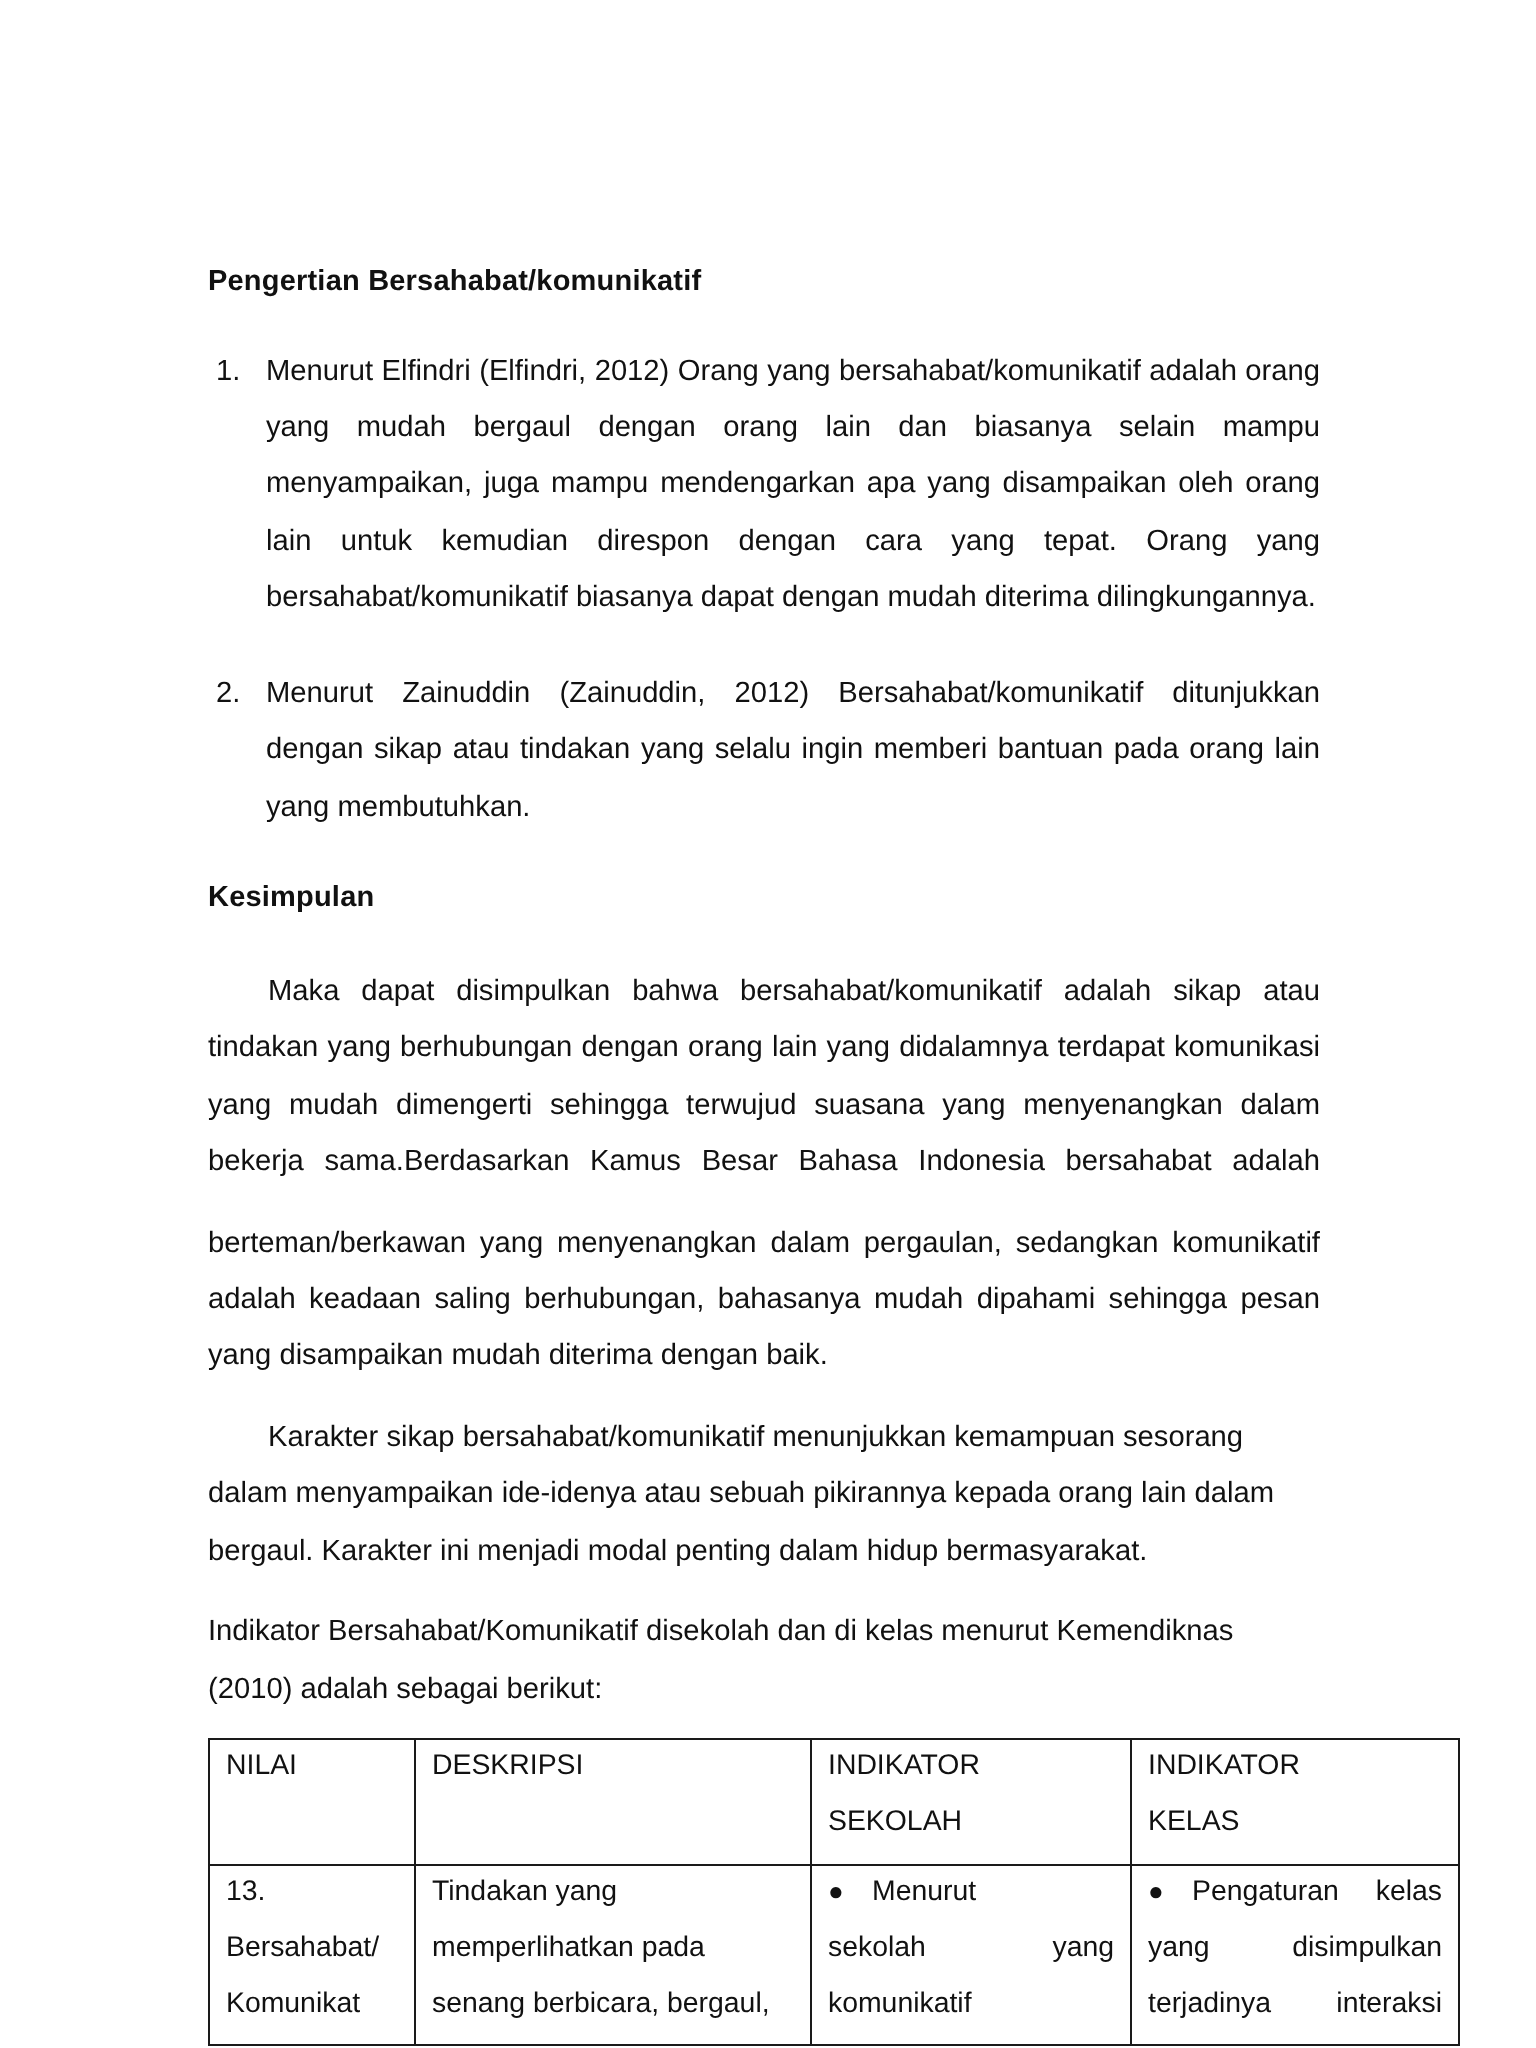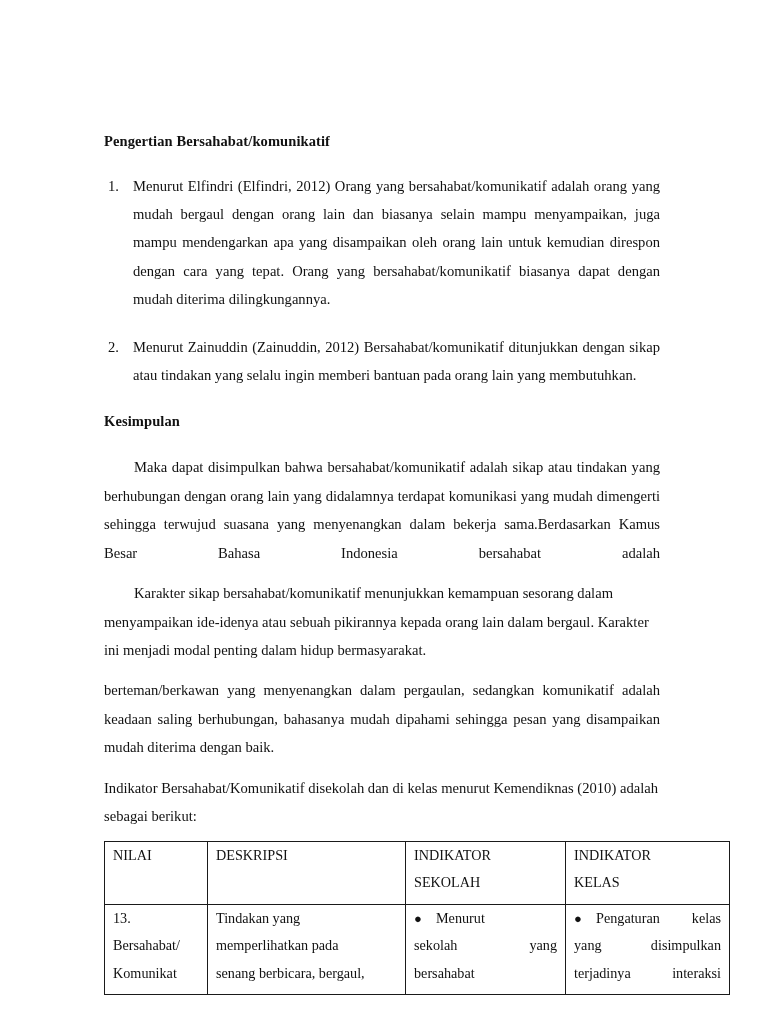--- a/index.html
+++ b/index.html
@@ -5,21 +5,21 @@
   html, body {
     margin: 0;
     padding: 0;
     background: #ffffff;
   }
   .page {
     position: relative;
     width: 768px;
     height: 1024px;
     background: #ffffff;
-    font-family: Liberation Serif, serif;
+    font-family: Liberation Sans, sans-serif;
     color: #111111;
     overflow: hidden;
     box-sizing: border-box;
   }
   .content {
     position: absolute;
     left: 104px;
     top: 132px;
     width: 556px;
   }
@@ -138,23 +138,23 @@
         <span class="marker">2.</span>
         <span>Menurut Zainuddin (Zainuddin, 2012) Bersahabat/komunikatif ditunjukkan dengan sikap atau tindakan yang selalu ingin memberi bantuan pada orang lain yang membutuhkan.</span>
       </li>
     </ol>
 
     <h2 class="heading second">Kesimpulan</h2>
 
     <p class="body">
       <span class="fulljust">Maka dapat disimpulkan bahwa bersahabat/komunikatif adalah sikap atau tindakan yang berhubungan dengan orang lain yang didalamnya terdapat komunikasi yang mudah dimengerti sehingga terwujud suasana yang menyenangkan dalam bekerja sama.Berdasarkan Kamus Besar Bahasa Indonesia bersahabat adalah</span>
     </p>
+    <p class="body noindent">berteman/berkawan yang menyenangkan dalam pergaulan, sedangkan komunikatif adalah keadaan saling berhubungan, bahasanya mudah dipahami sehingga pesan yang disampaikan mudah diterima dengan baik.</p>
+
     <p class="body last">Karakter sikap bersahabat/komunikatif menunjukkan kemampuan sesorang dalam menyampaikan ide-idenya atau sebuah pikirannya kepada orang lain dalam bergaul. Karakter ini menjadi modal penting dalam hidup bermasyarakat.</p>
-
-    <p class="body noindent">berteman/berkawan yang menyenangkan dalam pergaulan, sedangkan komunikatif adalah keadaan saling berhubungan, bahasanya mudah dipahami sehingga pesan yang disampaikan mudah diterima dengan baik.</p>
 
     <p class="intro">Indikator Bersahabat/Komunikatif disekolah dan di kelas menurut Kemendiknas (2010) adalah sebagai berikut:</p>
 
     <table class="indikator">
       <tbody>
         <tr>
           <td class="c1 hdr-cell">
             <span class="l">NILAI</span>
           </td>
           <td class="c2 hdr-cell">
@@ -176,21 +176,21 @@
             <span class="l">Komunikat</span>
           </td>
           <td class="c2 row-cell">
             <span class="l">Tindakan yang</span>
             <span class="l">memperlihatkan pada</span>
             <span class="l">senang berbicara, bergaul,</span>
           </td>
           <td class="c3 row-cell">
             <span class="l bullet-line"><span class="bullet-glyph">●</span><span>Menurut</span></span>
             <span class="l just">sekolah yang</span>
-            <span class="l">bersahabat</span>
+            <span class="l">komunikatif</span>
           </td>
           <td class="c4 row-cell">
             <span class="l bullet-line just"><span class="bullet-glyph">●</span><span>Pengaturan kelas</span></span>
             <span class="l just">yang disimpulkan</span>
             <span class="l just">terjadinya interaksi</span>
           </td>
         </tr>
       </tbody>
     </table>
 

